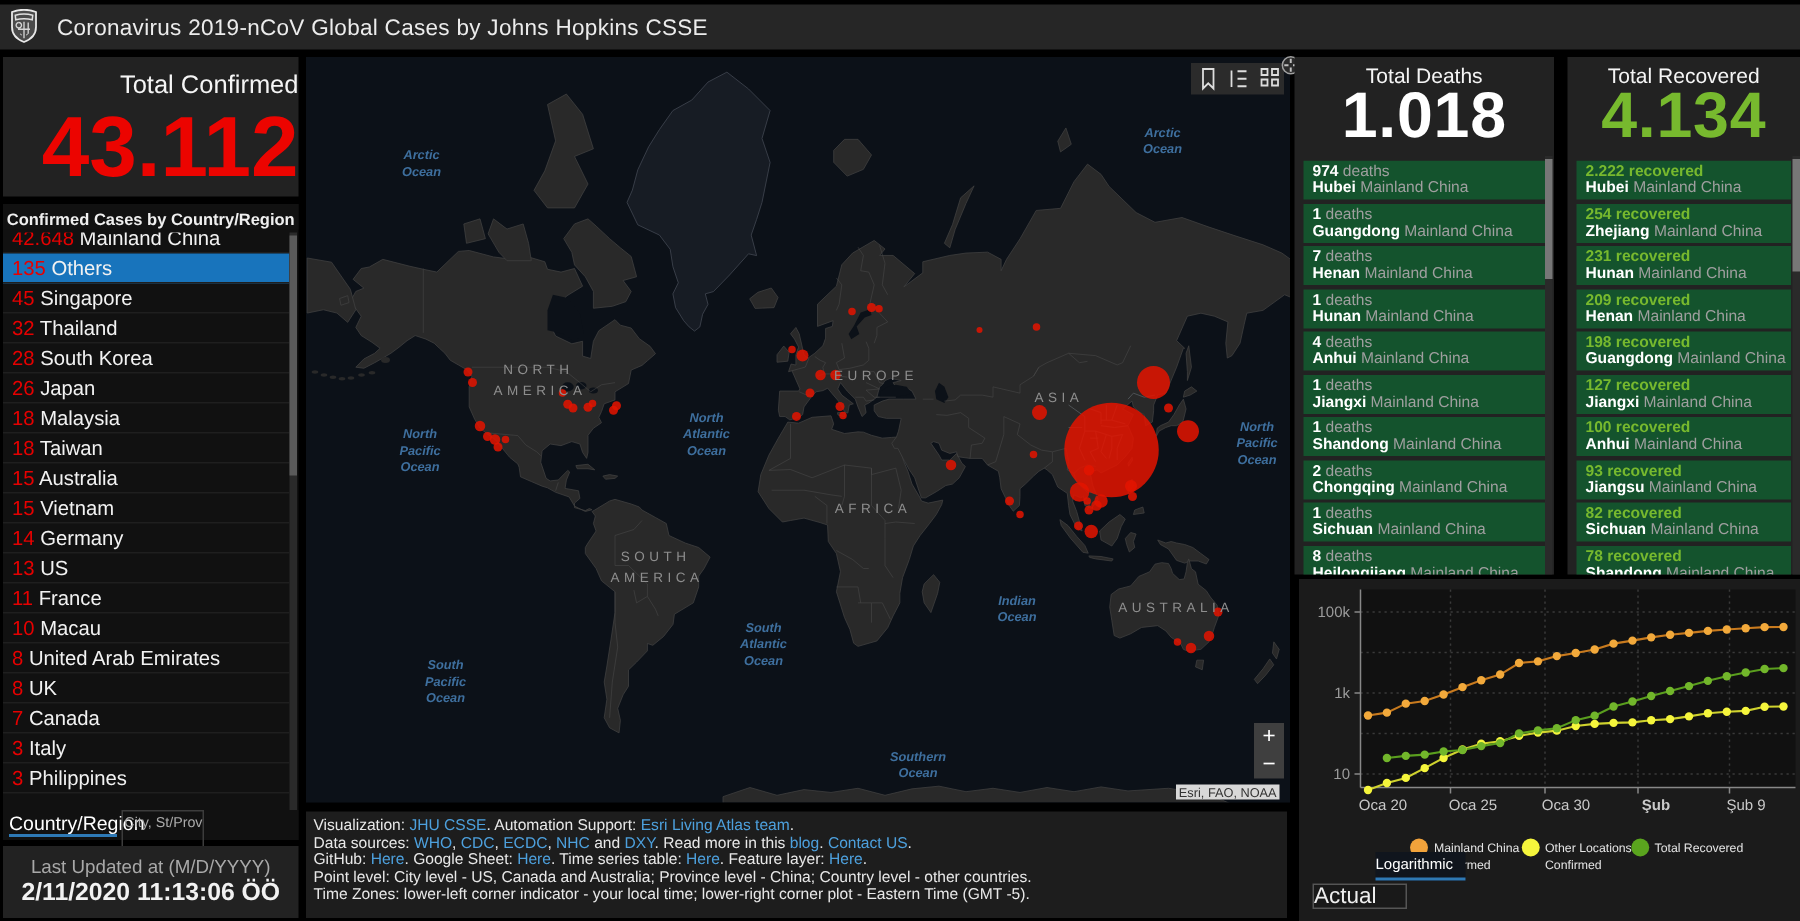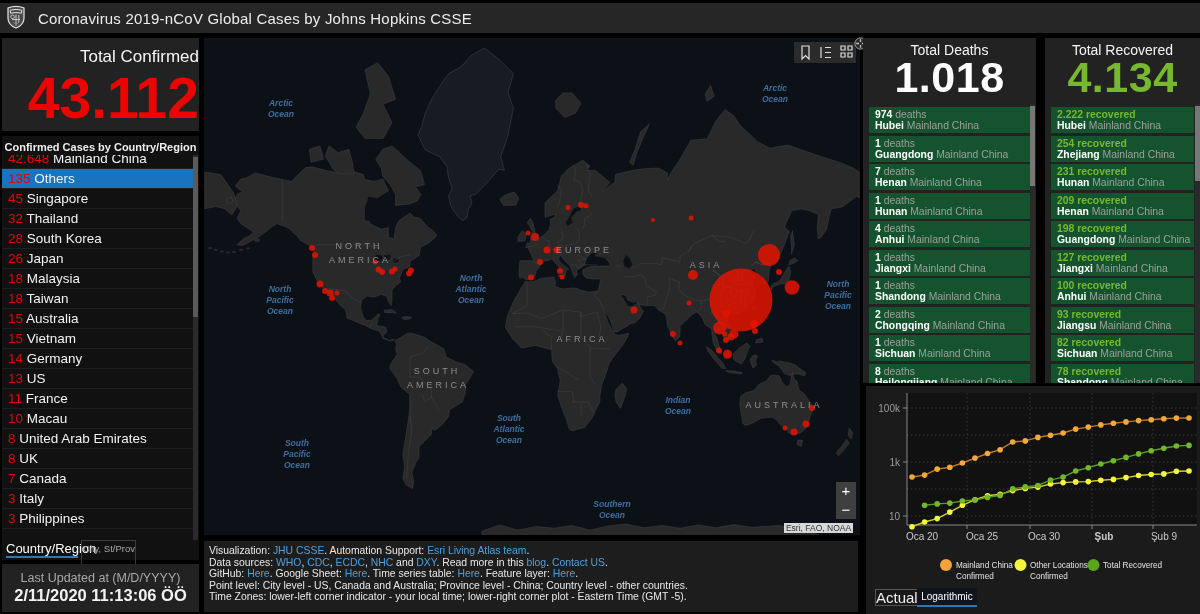--- a/index.html
+++ b/index.html
@@ -45,22 +45,22 @@
 #recov .bign{color:#77b92e}
 .lwrap{position:absolute;left:0;top:69px;width:100%;bottom:0;overflow:hidden}
 .li{margin:0 6px 2.5px 6px;background:#14532d;text-align:left;padding:2px 0 2px 6px;
 font-size:10.4px;line-height:11px;color:#fff;white-space:nowrap;overflow:hidden}
 .li .g{color:#9f9f9f}
 .li .w{color:#fff;font-weight:bold}
 .li .gr{color:#77b92e;font-weight:bold}
 #chartp{left:866px;top:386px;width:334px;height:228px;background:#1b1b1b}
 #ctab1{position:absolute;left:875px;top:589px;width:63px;height:17px;border:1px solid #555;
 color:#eee;font-size:15px;text-align:left;line-height:16px;background:#191919}
-#ctab2{position:absolute;left:917px;top:588px;width:60px;height:19px;border-bottom:2.5px solid #2e79b5;
-color:#fff;font-size:10px;text-align:center;line-height:17px;background:#10151d}
+#ctab2{position:absolute;left:917px;top:568px;width:60px;height:19px;border-bottom:2.5px solid #2e79b5;
+color:#fff;font-size:10px;line-height:17px;background:#10151d}
 </style></head>
 <body>
 <div class="abs" id="topbar" style="position:absolute;left:0;top:3px;width:1200px;height:30px;background:#262626">
 <svg style="position:absolute;left:7px;top:3px" width="18" height="23" viewBox="0 0 18 23">
 <path d="M1,2 Q9,-1 17,2 L17,12 Q17,19 9,22 Q1,19 1,12 Z" fill="#4a4a4a" stroke="#e8e8e8" stroke-width="1.2"></path>
 <path d="M3.2,4.2 Q9,2.6 14.8,4.2 L14.5,7.2 Q9,5.9 3.5,7.2 Z" fill="none" stroke="#e0e0e0" stroke-width="1"></path>
 <path d="M5.5,9 a1.8,1.8 0 1,0 0.1,0 M9,8.5 L9,19.5 M5,13.5 L13,13.5 M11.8,9 L11.8,16.5" stroke="#d5d5d5" stroke-width="0.9" fill="none"></path>
 <path d="M6.5,16.5 L7.5,17.5 M10.5,17.5 L11.5,16.5" stroke="#cfcfcf" stroke-width="0.7"></path>
 </svg>
 <div class="t">Coronavirus 2019-nCoV Global Cases by Johns Hopkins CSSE</div>

